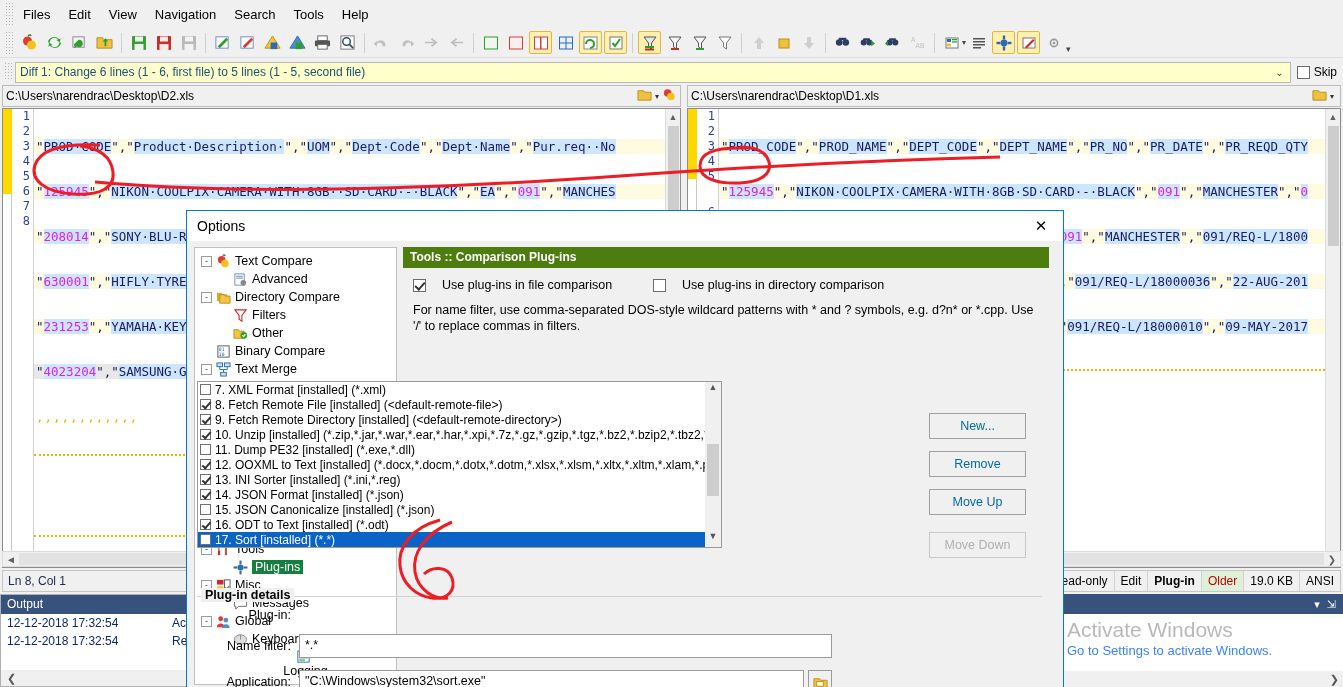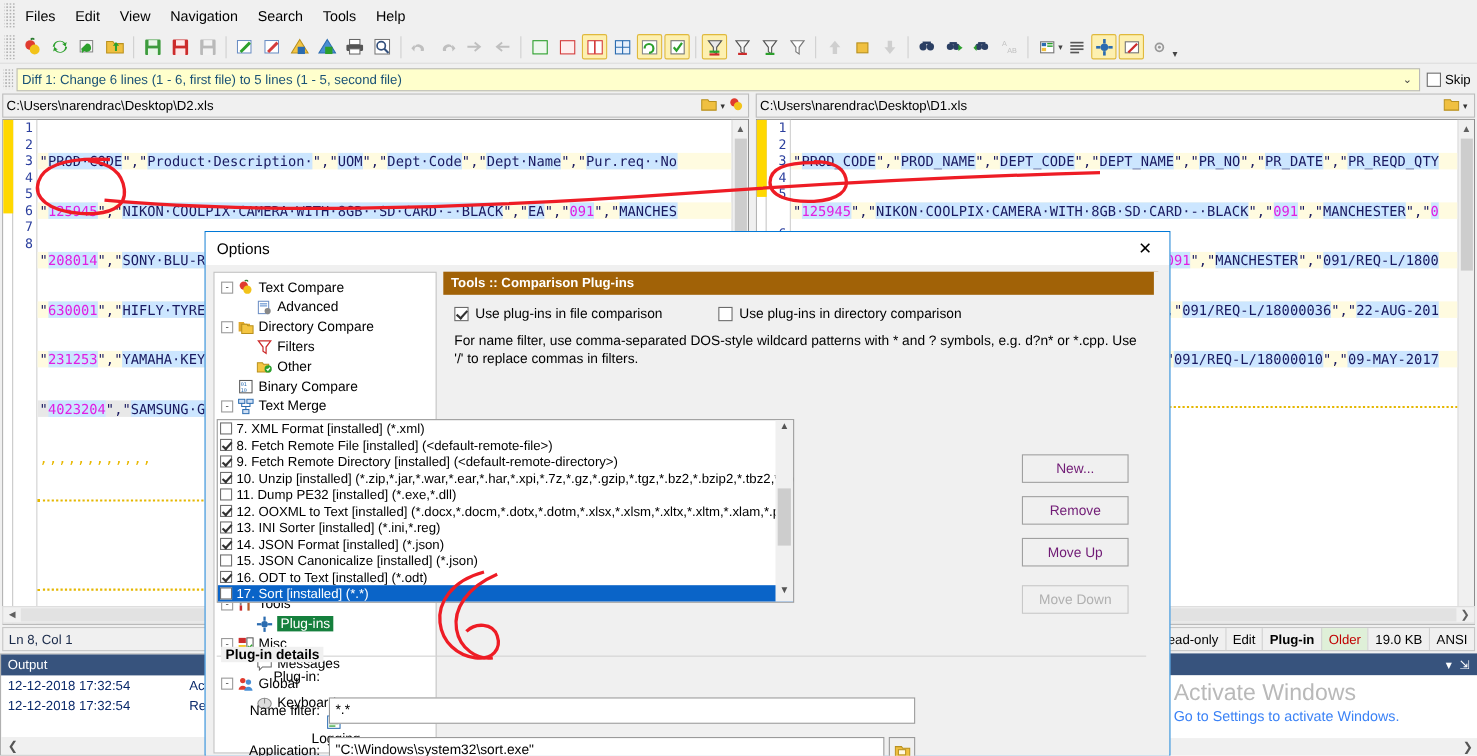--- a/index.html
+++ b/index.html
@@ -155,25 +155,25 @@
   .tnode .exp { width: 11px; height: 11px; border: 1px solid #9a9a9a;
      background: #fff; font-size: 9px; line-height: 9px; text-align: center;
      color: #444; margin-right: 3px; flex: 0 0 auto; }
   .tnode .nogap { width: 11px; margin-right: 3px; flex: 0 0 auto; }
   .tnode .ico { width: 16px; height: 16px; margin-right: 4px; flex: 0 0 auto;
      display: flex; align-items: center; justify-content: center; }
   .tnode .lbl { color: #000; }
   .tnode.selected .lbl { background: #15803d; color: #fff; padding: 0 3px; }
 
   .rightpanel { position: absolute; left: 216px; top: 6px; width: 650px; height: 438px; }
-  .rp-header { height: 21px; background: #a16207; color: #fff; font-size: 12px;
+  .rp-header { height: 21px; background: #4d7c0f; color: #fff; font-size: 12px;
      font-weight: bold; padding: 3px 0 0 7px; }
   .rp-body { border: 0; padding: 10px 4px 0 10px; }
   .cbrow { display: flex; align-items: center; gap: 0; font-size: 12.5px; }
-  .cbrow .item { display: flex; align-items: center; gap: 6px; }
+  .cbrow .item { display: flex; align-items: center; gap: 16px; }
   .desc { font-size: 12.5px; color: #000; line-height: 16px; margin-top: 12px; max-width: 625px;}
   .desc.p2 { margin-top: 10px; }
 
   .pluglist { position: absolute; left: 10px; top: 140px; width: 525px; height: 167px;
      background: #fff; border: 1px solid #9a9a9a; overflow: hidden; }
   .plug-scroll { position: absolute; right: 0; top: 0; width: 16px; height: 165px;
      background: #f0f0f0; display: flex; flex-direction: column; align-items: center; }
   .plug-scroll .arw { height: 16px; font-size: 9px; color: #555; }
   .plug-scroll .thumb { width: 12px; height: 52px; background: #cdcdcd; margin-top: 46px; }
   .prow { display: flex; align-items: center; height: 15px; font-size: 12px;
@@ -181,21 +181,21 @@
   .prow .cbx { width: 11px; height: 11px; border: 1px solid #707070; background: #fff;
      margin-right: 4px; position: relative; flex: 0 0 auto; }
   .prow .cbx.on::after { content: ""; position: absolute; left: 3px; top: 0px;
      width: 3px; height: 7px; border: solid #333; border-width: 0 2px 2px 0;
      transform: rotate(42deg); }
   .prow.selected { background: #0a64c8; color: #fff; }
 
   .sidebtns { position: absolute; left: 742px; top: 172px; width: 100px; }
   .dbtn { width: 97px; height: 26px; background: #f0f0f0; border: 1px solid #a0a0a0;
      font-size: 12.5px; display: flex; align-items: center; justify-content: center;
-     margin-bottom: 12px; color: #701a75; }
+     margin-bottom: 12px; color: #0369a1; }
   .dbtn.disabled { color: #b0b0b0; border-color: #c8c8c8; margin-top: 17px; }
 
   .groupbox { position: absolute; left: 10px; top: 355px; width: 845px; height: 90px; }
   .gb-title { position: absolute; left: 4px; top: -8px; background: #f0f0f0;
      padding: 0 4px; font-size: 12.5px; font-weight: bold; }
   .gb-line { position: absolute; left: 0; right: 0; top: 0; border-top: 1px solid #d2d2d2; }
   .frow { display: flex; align-items: center; margin-top: 12px; }
   .frow .flabel { width: 102px; text-align: right; font-size: 12.5px; padding-right: 8px; }
   .fin { height: 24px; background: #fff; border: 1px solid #9a9a9a;
      font-size: 12.5px; padding: 3px 0 0 5px; color: #000; }

